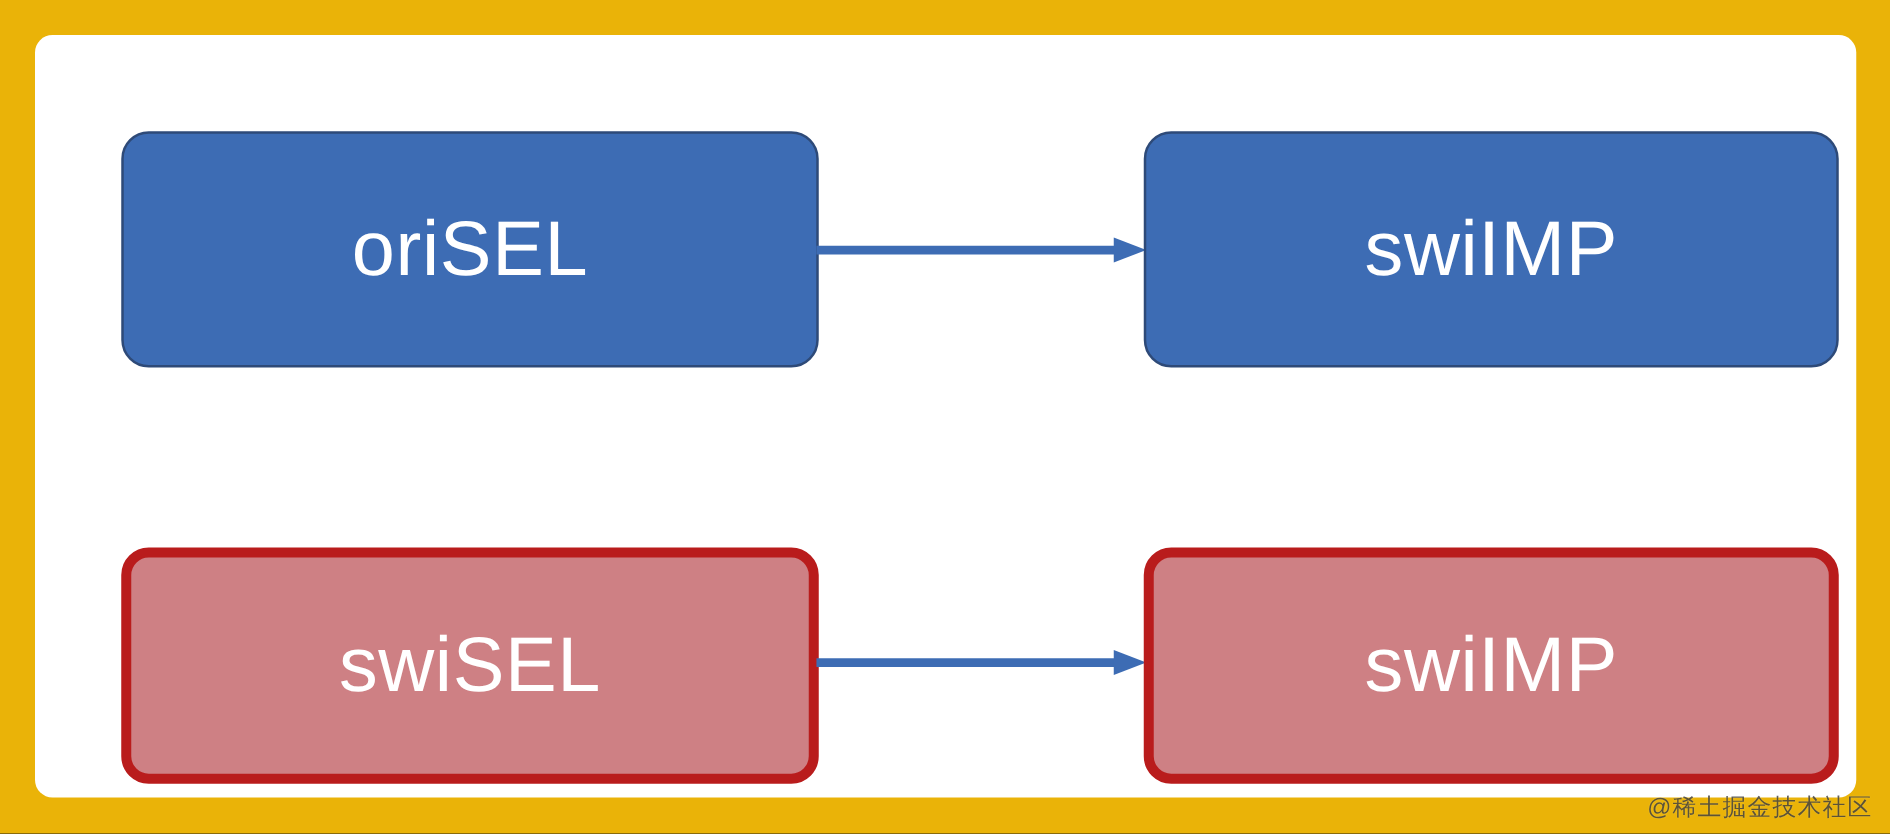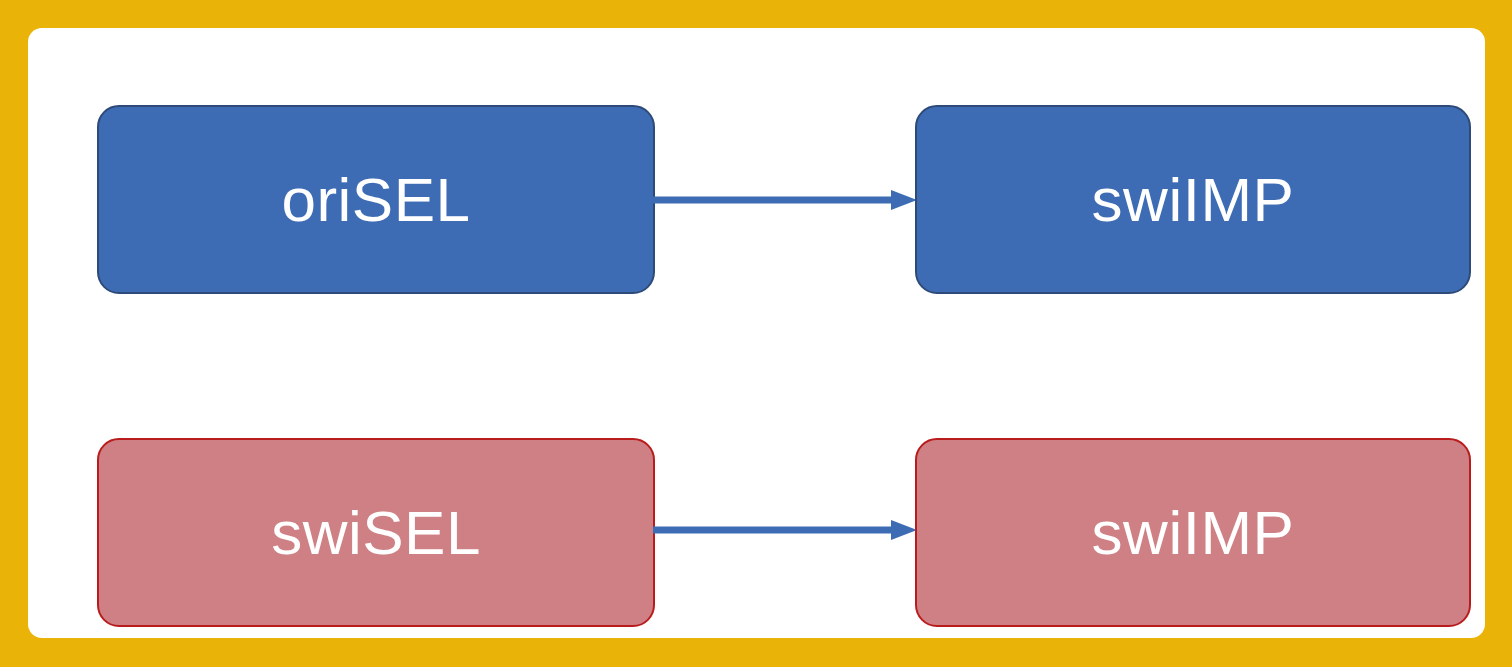--- a/index.html
+++ b/index.html
@@ -49,21 +49,21 @@
     line-height: 1;
     user-select: none;
   }
 
   .node-blue {
     background: #3D6CB4;
     border: 2px solid #2E4A78;
   }
   .node-pink {
     background: #CE8084;
-    border: 2px solid #b91c1c;
+    border: 8px solid #b91c1c;
   }
 
   #node-orisel  { left: 69px;  top: 77px;  width: 558px; height: 189px; }
   #node-oriimp  { left: 887px; top: 77px;  width: 556px; height: 189px; }
   #node-swisel  { left: 69px;  top: 410px; width: 558px; height: 189px; }
   #node-swiimp  { left: 887px; top: 410px; width: 556px; height: 189px; justify-content: center; }
 
   
   .arrow {
     position: absolute;
@@ -114,14 +114,15 @@
       <line x1="0" y1="13" x2="240" y2="13" stroke="#3D6CB4" stroke-width="7"></line>
       <polygon points="238,3 264,13 238,23" fill="#3D6CB4"></polygon>
     </svg>
 
     <div class="node node-pink" id="node-swiimp">
       <span class="node-label">swiIMP</span>
     </div>
 
   </div>
 
+  <div id="watermark">@稀土掘金技术社区</div>
 
 </div>
 
 </body></html>

